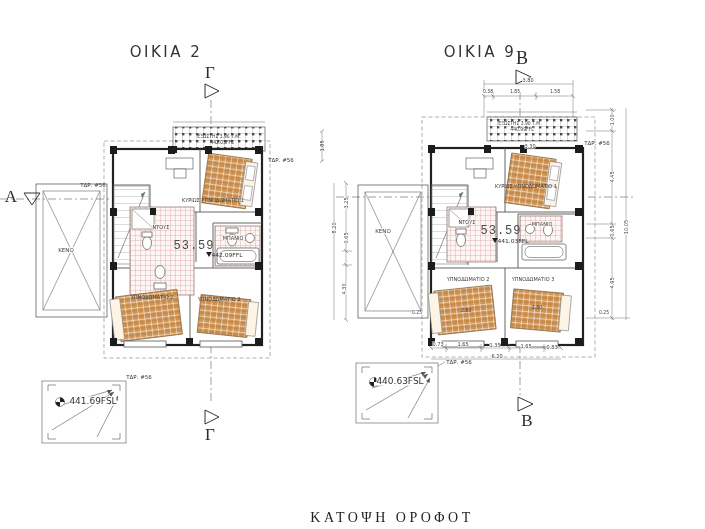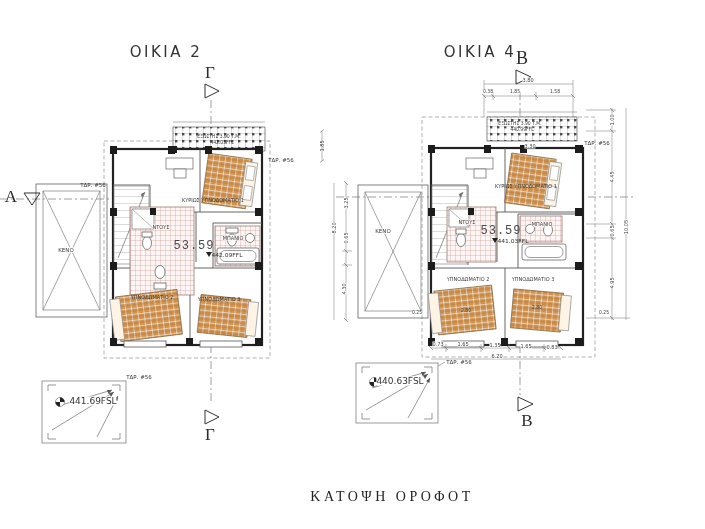--- a/index.html
+++ b/index.html
@@ -6,21 +6,21 @@
   #canvas{position:relative;width:636px;height:529px;background:#ffffff;overflow:hidden;
           font-family:"DejaVu Sans",sans-serif;}
   svg{position:absolute;left:0;top:0;}
   .lbl{position:absolute;white-space:nowrap;color:#3d3d3d;font-size:10px;line-height:1;}
   .c{transform:translate(-50%,-50%) scale(var(--s,1));}
   .r{transform:translate(-50%,-50%) rotate(-90deg) scale(var(--s,1));}
   .serif{font-family:"Liberation Serif","DejaVu Serif",serif;color:#2b2b2b;}
   .title{font-size:15px;letter-spacing:2.5px;color:#333;}
   .big{font-size:12px;color:#4a4a4a;letter-spacing:1px;font-family:Liberation Mono, monospace;}
   .lvl{color:#333;}
-  .footer{font-size:14px;letter-spacing:3.5px;color:#222;}
+  .footer{font-size:14px;letter-spacing:3.5px;color:#222;margin-top:21px;}
   .marker{font-size:17px;}
 </style>
 </head>
 <body>
 
 <div id="canvas">
 
 <svg width="705" height="529" viewBox="0 0 705 529">
   <defs>
     <pattern id="bed" width="6" height="6" patternUnits="userSpaceOnUse">
@@ -330,21 +330,21 @@
 <span class="lbl c lvl" style="left:227px;top:255px;--s:.6">442.09FFL</span>
 <span class="lbl c" style="left:152px;top:297px;--s:.5">ΥΠΝΟΔΩΜΑΤΙΟ 2</span>
 <span class="lbl c" style="left:219px;top:299px;--s:.5">ΥΠΝΟΔΩΜΑΤΙΟ 3</span>
 <span class="lbl c" style="left:66px;top:250px;--s:.55;background:#fff">ΚΕΝΟ</span>
 <span class="lbl r" style="left:322px;top:146px;--s:.5">1.85</span>
 <span class="lbl c lvl" style="left:93px;top:401px;font-size:9px;background:#fff">441.69FSL</span>
 <span class="lbl c" style="left:139px;top:377px;--s:.55">ΤΔΡ. #56</span>
 <span class="lbl c serif marker" style="left:210px;top:434px">Γ</span>
 <span class="lbl c serif marker" style="left:11px;top:196px">A</span>
 
-<span class="lbl c title" style="left:480px;top:52px">ΟΙΚΙΑ 4</span>
+<span class="lbl c title" style="left:480px;top:52px">ΟΙΚΙΑ 9</span>
 <span class="lbl c serif marker" style="left:522px;top:58px;font-size:18px">B</span>
 <span class="lbl c" style="left:528px;top:80px;--s:.5;background:#fff">3.80</span>
 <span class="lbl c" style="left:488px;top:92px;--s:.45;background:#fff">0.38</span>
 <span class="lbl c" style="left:515px;top:92px;--s:.45;background:#fff">1.85</span>
 <span class="lbl c" style="left:555px;top:92px;--s:.45;background:#fff">1.58</span>
 <span class="lbl c" style="left:520px;top:124px;--s:.45;background:#fff">ΕΞΩΣΤΗΣ 3.90 Τ.Μ.</span>
 <span class="lbl c lvl" style="left:522px;top:130px;--s:.45;background:#fff">440.99FFL</span>
 <span class="lbl c" style="left:597px;top:143px;--s:.55">ΤΔΡ. #56</span>
 <span class="lbl c" style="left:530px;top:146px;--s:.5;background:#fff">3.30</span>
 <span class="lbl c" style="left:526px;top:186px;--s:.5">ΚΥΡΙΩΣ ΥΠΝΟΔΩΜΑΤΙΟ 1</span>

